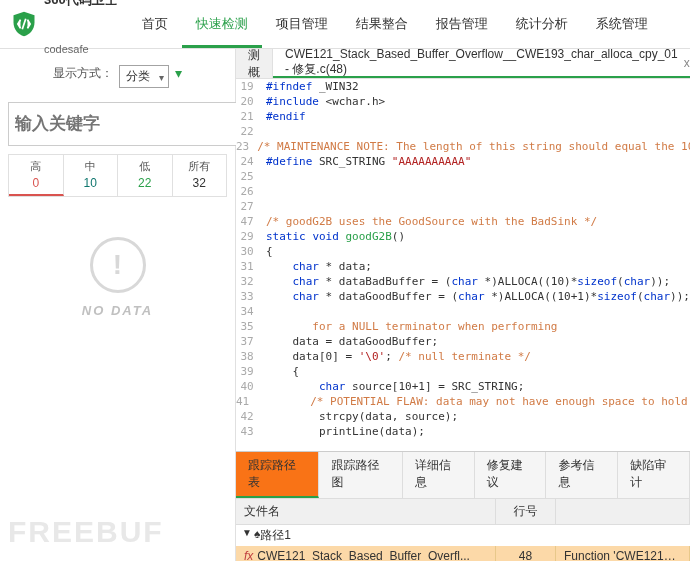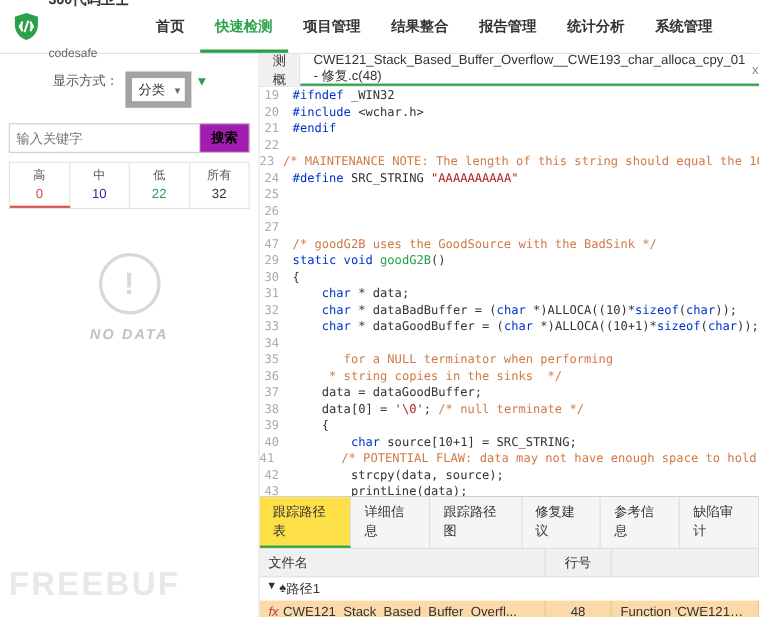--- a/index.html
+++ b/index.html
@@ -5,41 +5,41 @@
 * { margin: 0; padding: 0; box-sizing: border-box; }
 body { font-family: "Microsoft YaHei", Arial, sans-serif; font-size: 12px; color: #333; background: #fff; width: 690px; height: 561px; overflow: hidden; position: relative; }
 
 .header { height: 49px; border-bottom: 1px solid #e0e0e0; display: flex; align-items: center; }
 .logo { display: flex; align-items: center; padding: 0 10px; }
 .logo-icon { width: 28px; height: 28px; }
 .logo-text { margin-left: 6px; line-height: 1.1; }
 .logo-text .cn { font-size: 13px; color: #333; font-weight: bold; }
 .logo-text .en { font-size: 11px; color: #666; margin-top: 36px; }
 .nav { display: flex; height: 100%; }
-.nav-item { padding: 0 14px; display: flex; align-items: center; font-size: 13px; color: #333; cursor: pointer; position: relative; font-weight: bold; }
+.nav-item { padding: 0 14px; display: flex; align-items: center; font-size: 13px; color: #333; cursor: pointer; position: relative; }
 .nav-item.active { color: #2aa04a; }
 .nav-item.active::after { content: ""; position: absolute; bottom: 0; left: 0; right: 0; height: 3px; background: #2aa04a; }
 
 .body-row { display: flex; height: calc(100% - 44px); }
 .sidebar { width: 236px; border-right: 1px solid #e0e0e0; padding: 8px; }
 .display-mode { display: flex; align-items: flex-start; justify-content: center; gap: 6px; padding: 8px 0; font-size: 12px; color: #555; }
-.select-box { border: 6px solid #a3a3a3; padding: 2px 18px 2px 6px; position: relative; font-size: 12px; color: #333; cursor: pointer; }
+.select-box { border: 1px solid #a3a3a3; padding: 2px 18px 2px 6px; position: relative; font-size: 12px; color: #333; cursor: pointer; }
 .select-box .caret { position: absolute; right: 4px; top: 50%; transform: translateY(-50%); font-size: 10px; color: #666; }
 .filter-btn { color: #2aa04a; cursor: pointer; font-size: 14px; }
 .search-row { display: flex; margin-top: 6px; }
-.search-input { flex: 1; border: 1px solid #ccc; padding: 4px 6px; font-size: 12px; outline: none; }
+.search-input { flex: 1; border: 1px solid #ccc; padding: 4px 6px; font-size: 17px; outline: none; font-weight: bold; }
 .search-btn { border: 1px solid #ccc; border-left: none; background: #a21caf; padding: 4px 10px; font-size: 12px; cursor: pointer; font-weight: bold; }
 .sev-row { display: flex; border: 1px solid #e0e0e0; margin-top: 8px; }
 .sev-cell { flex: 1; text-align: center; padding: 4px 0; border-right: 1px solid #e0e0e0; cursor: pointer; }
 .sev-cell:last-child { border-right: none; }
 .sev-cell .lbl { font-size: 11px; color: #555; }
 .sev-cell .cnt { font-size: 12px; margin-top: 2px; }
 .sev-cell.high.active { border-bottom: 2px solid #d9534f; }
 .sev-cell.high .cnt { color: #d9534f; }
-.sev-cell.med .cnt { color: #4c1d95; }
+.sev-cell.med .cnt { color: #0f766e; }
 .sev-cell.low .cnt { color: #2aa04a; }
 .sev-cell.all .cnt { color: #333; }
 .no-data { text-align: center; margin-top: 40px; color: #ccc; }
 .no-data-circle { width: 56px; height: 56px; border: 3px solid #d8d8d8; border-radius: 50%; margin: 0 auto 10px; display: flex; align-items: center; justify-content: center; font-size: 28px; color: #d8d8d8; font-weight: bold; }
 .no-data-text { font-size: 13px; letter-spacing: 2px; color: #c0c0c0; font-weight: bold; font-style: italic; }
 
 .main { flex: 1; display: flex; flex-direction: column; overflow: hidden; }
 .tabs { display: flex; border-bottom: 1px solid #e0e0e0; height: 30px; align-items: stretch; background: #fafafa; }
 .tab { padding: 0 12px; display: flex; align-items: center; font-size: 12px; border-right: 1px solid #e0e0e0; background: #f0f0f0; cursor: pointer; }
 .tab.active { background: #fff; border-bottom: 2px solid #2aa04a; }
@@ -52,21 +52,21 @@
 .c-comment { color: #d17b46; }
 .c-keyword { color: #0033cc; }
 .c-type { color: #0033cc; }
 .c-string { color: #b22222; }
 .c-func { color: #2aa04a; }
 .c-char { color: #b22222; }
 
 .bottom-panel { border-top: 1px solid #ccc; }
 .bp-tabs { display: flex; background: #f5f5f5; border-bottom: 1px solid #ddd; }
 .bp-tab { padding: 5px 12px; font-size: 12px; border-right: 1px solid #ddd; cursor: pointer; }
-.bp-tab.active { background: #fde047; border-bottom: 2px solid #2aa04a; }
+.bp-tab.active { background: #f97316; border-bottom: 2px solid #2aa04a; }
 .bp-table-head { display: flex; background: #f0f0f0; border-bottom: 1px solid #ddd; font-size: 12px; }
 .bp-th { padding: 4px 8px; border-right: 1px solid #ddd; }
 .bp-th.c1 { width: 260px; }
 .bp-th.c2 { width: 60px; text-align: center; }
 .bp-th.c3 { flex: 1; }
 .bp-row { display: flex; font-size: 12px; }
 .bp-path-row { padding: 2px 6px; background: #fff; }
 .bp-path-row .tri { font-size: 10px; margin-right: 2px; }
 .bp-data-row { background: #fcd9a8; }
 .bp-td { padding: 3px 8px; border-right: 1px solid #e8c88a; white-space: nowrap; overflow: hidden; text-overflow: ellipsis; }
@@ -212,24 +212,20 @@
           <div class="code-txt">    <span class="c-type">char</span> * dataGoodBuffer = (<span class="c-type">char</span> *)ALLOCA((10+1)*<span class="c-keyword">sizeof</span>(<span class="c-type">char</span>));</div>
         </div>
         <div class="code-line">
           <div class="gutter">34</div>
         </div>
         <div class="code-line">
           <div class="gutter">35</div>
           <div class="code-txt">    <span class="c-comment">   for a NULL terminator when performing</span></div>
         </div>
         <div class="code-line">
-          <div class="gutter">36</div>
-          <div class="code-txt">    <span class="c-comment"> * string copies in the sinks  */</span></div>
-        </div>
-        <div class="code-line">
           <div class="gutter">37</div>
           <div class="code-txt">    data = dataGoodBuffer;</div>
         </div>
         <div class="code-line">
           <div class="gutter">38</div>
           <div class="code-txt">    data[0] = <span class="c-char">'\0'</span>; <span class="c-comment">/* null terminate */</span></div>
         </div>
         <div class="code-line">
           <div class="gutter">39</div>
           <div class="code-txt">    {</div>
@@ -247,22 +243,22 @@
           <div class="code-txt">        strcpy(data, source);</div>
         </div>
         <div class="code-line">
           <div class="gutter">43</div>
           <div class="code-txt">        printLine(data);</div>
         </div>
       </div>
     <div class="bottom-panel">
       <div class="bp-tabs" id="bp-tabs">
           <div class="bp-tab active">跟踪路径表</div>
+          <div class="bp-tab">跟踪路径图</div>
           <div class="bp-tab">详细信息</div>
-          <div class="bp-tab">跟踪路径图</div>
           <div class="bp-tab">修复建议</div>
           <div class="bp-tab">参考信息</div>
           <div class="bp-tab">缺陷审计</div>
         </div>
       <div class="bp-table-head">
         <div class="bp-th c1">文件名</div>
         <div class="bp-th c2">行号</div>
         <div class="bp-th c3"></div>
       </div>
       <div class="bp-row bp-path-row">

